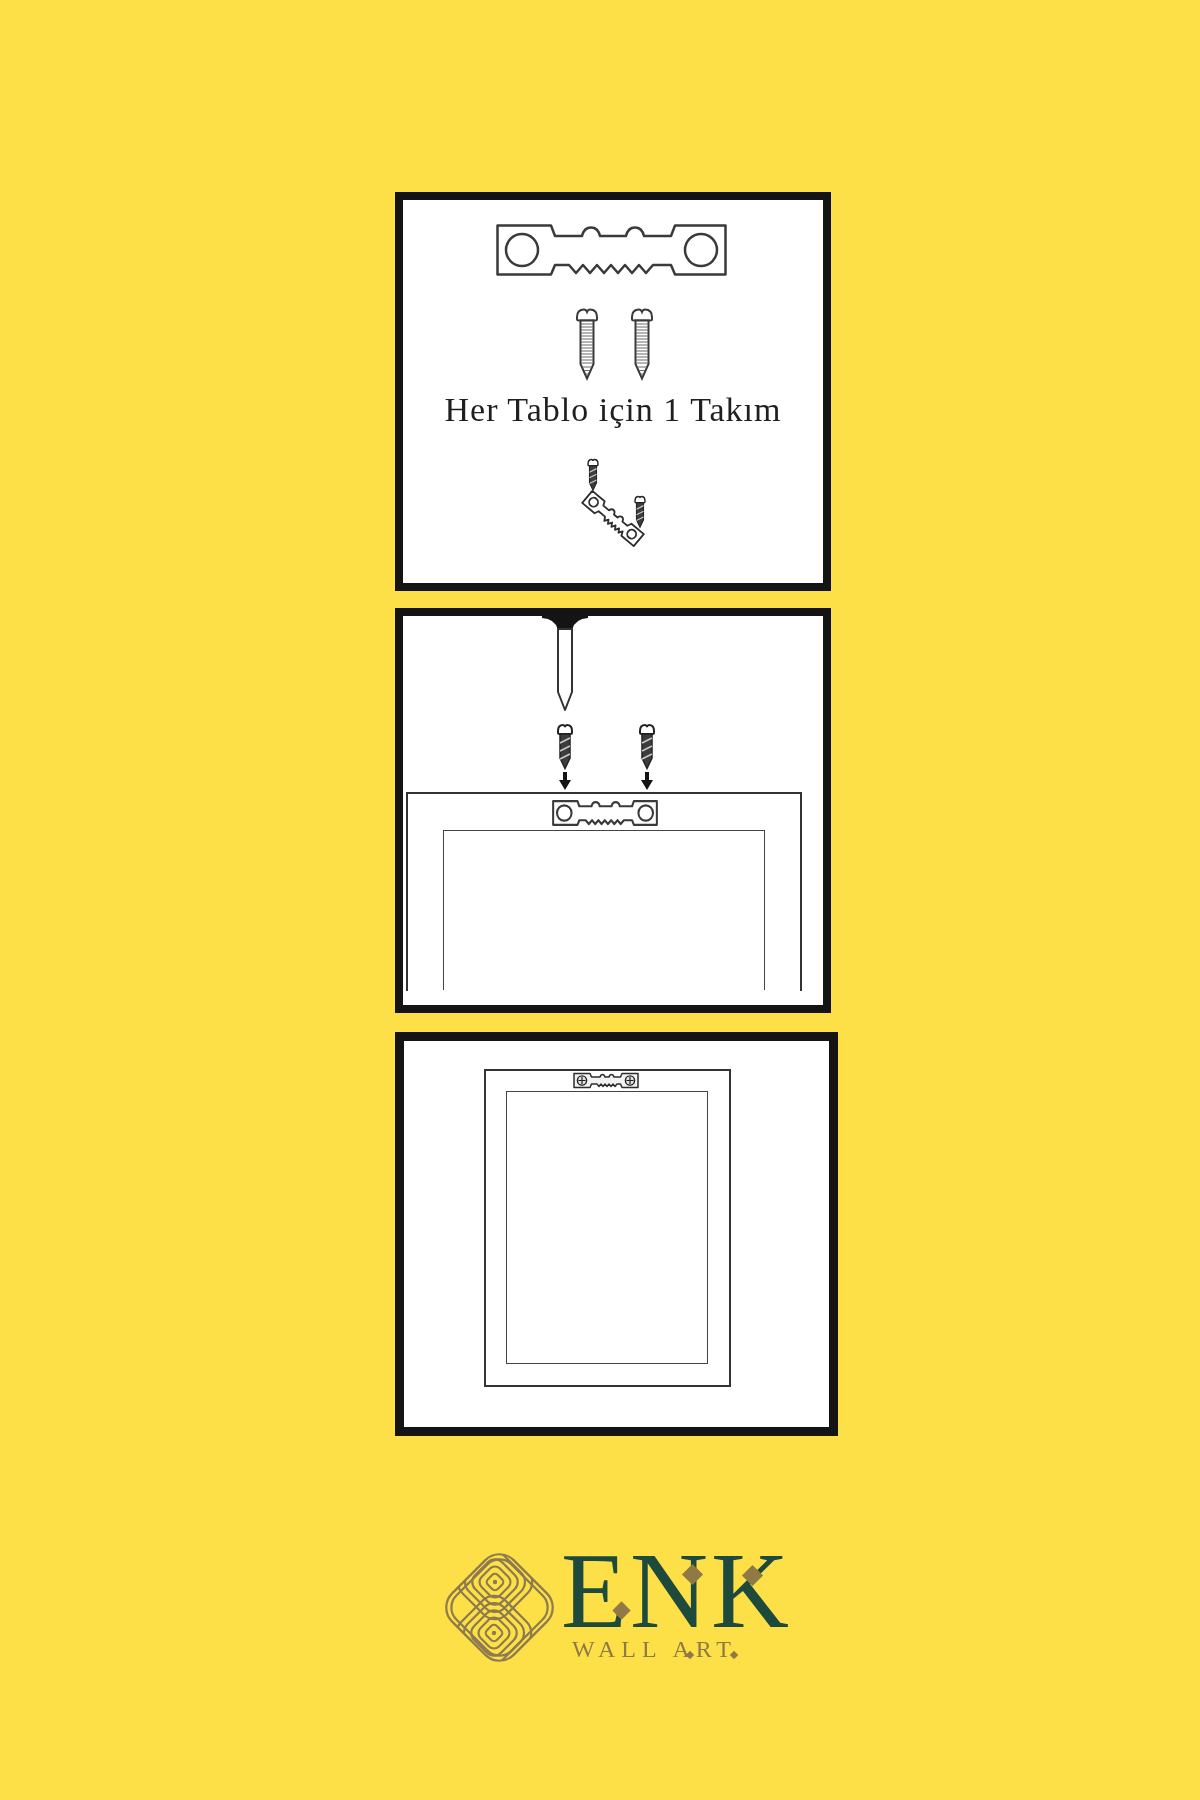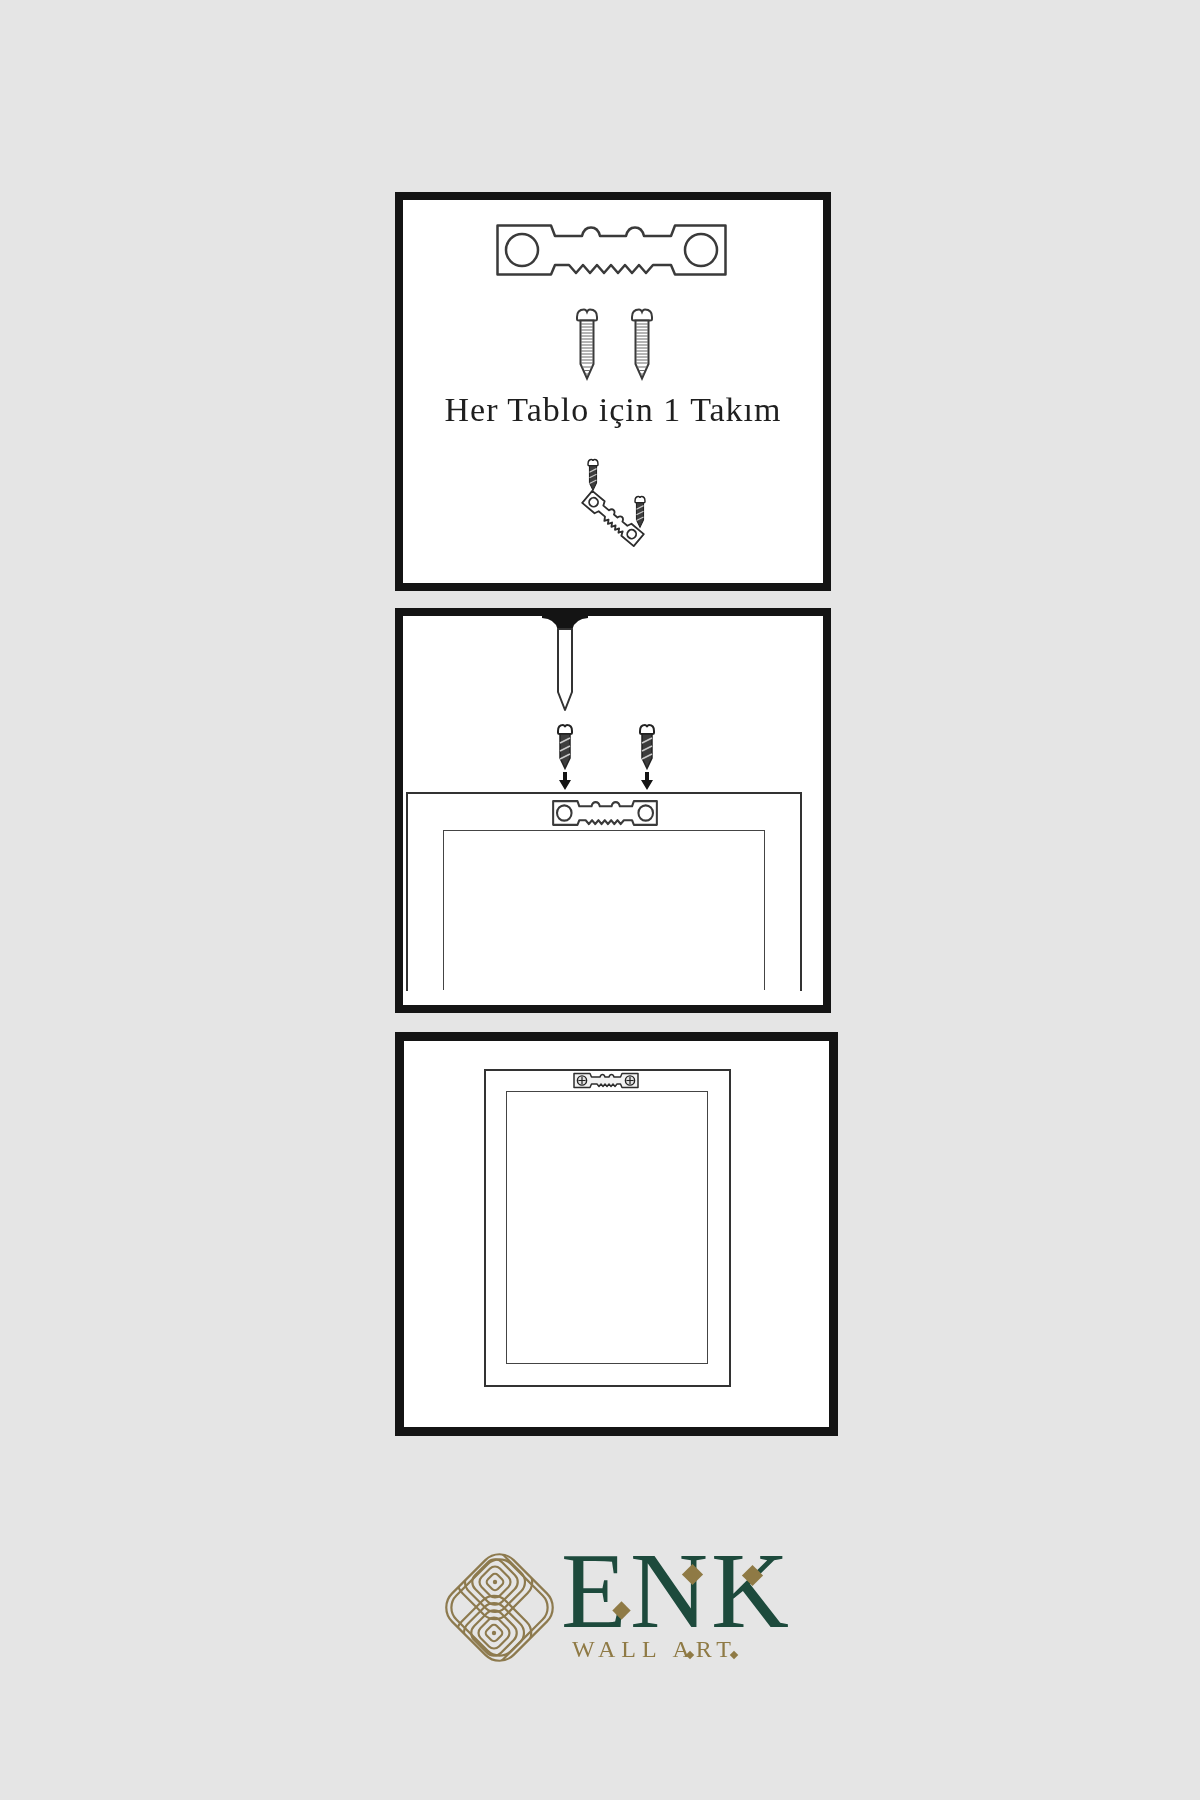--- a/index.html
+++ b/index.html
@@ -4,21 +4,21 @@
 <style>
   :root{
     --panel_border:#141414;
     --line_art:#3a3a3a;
     --brand_green:#1d4a3c;
     --brand_gold:#8f7a45;
     --knot_gold:#8d7a4e;
     --caption_text:#1f1f1f;
   }
   html,body{margin:0;padding:0;background:#ffffff;}
-  .page{position:relative;width:1200px;height:1800px;background:#e5e5e5;overflow:hidden;
+  .page{position:relative;width:1200px;height:1800px;background:#fde047;overflow:hidden;
         font-family:"Liberation Serif", serif;}
   .panel{position:absolute;background:#ffffff;border:8px solid var(--panel_border);}
   .panel-1{left:395px;top:192px;width:420px;height:383px;}
   .panel-2{left:395px;top:608px;width:420px;height:389px;}
   .panel-3{left:395px;top:1032px;width:425px;height:386px;border-width:9px;}
   .abs{position:absolute;}
   .caption{position:absolute;left:0;top:190px;width:100%;text-align:center;
            font-size:34px;line-height:40px;letter-spacing:1px;color:var(--caption_text);
            font-family:"Liberation Serif", serif;}
   

